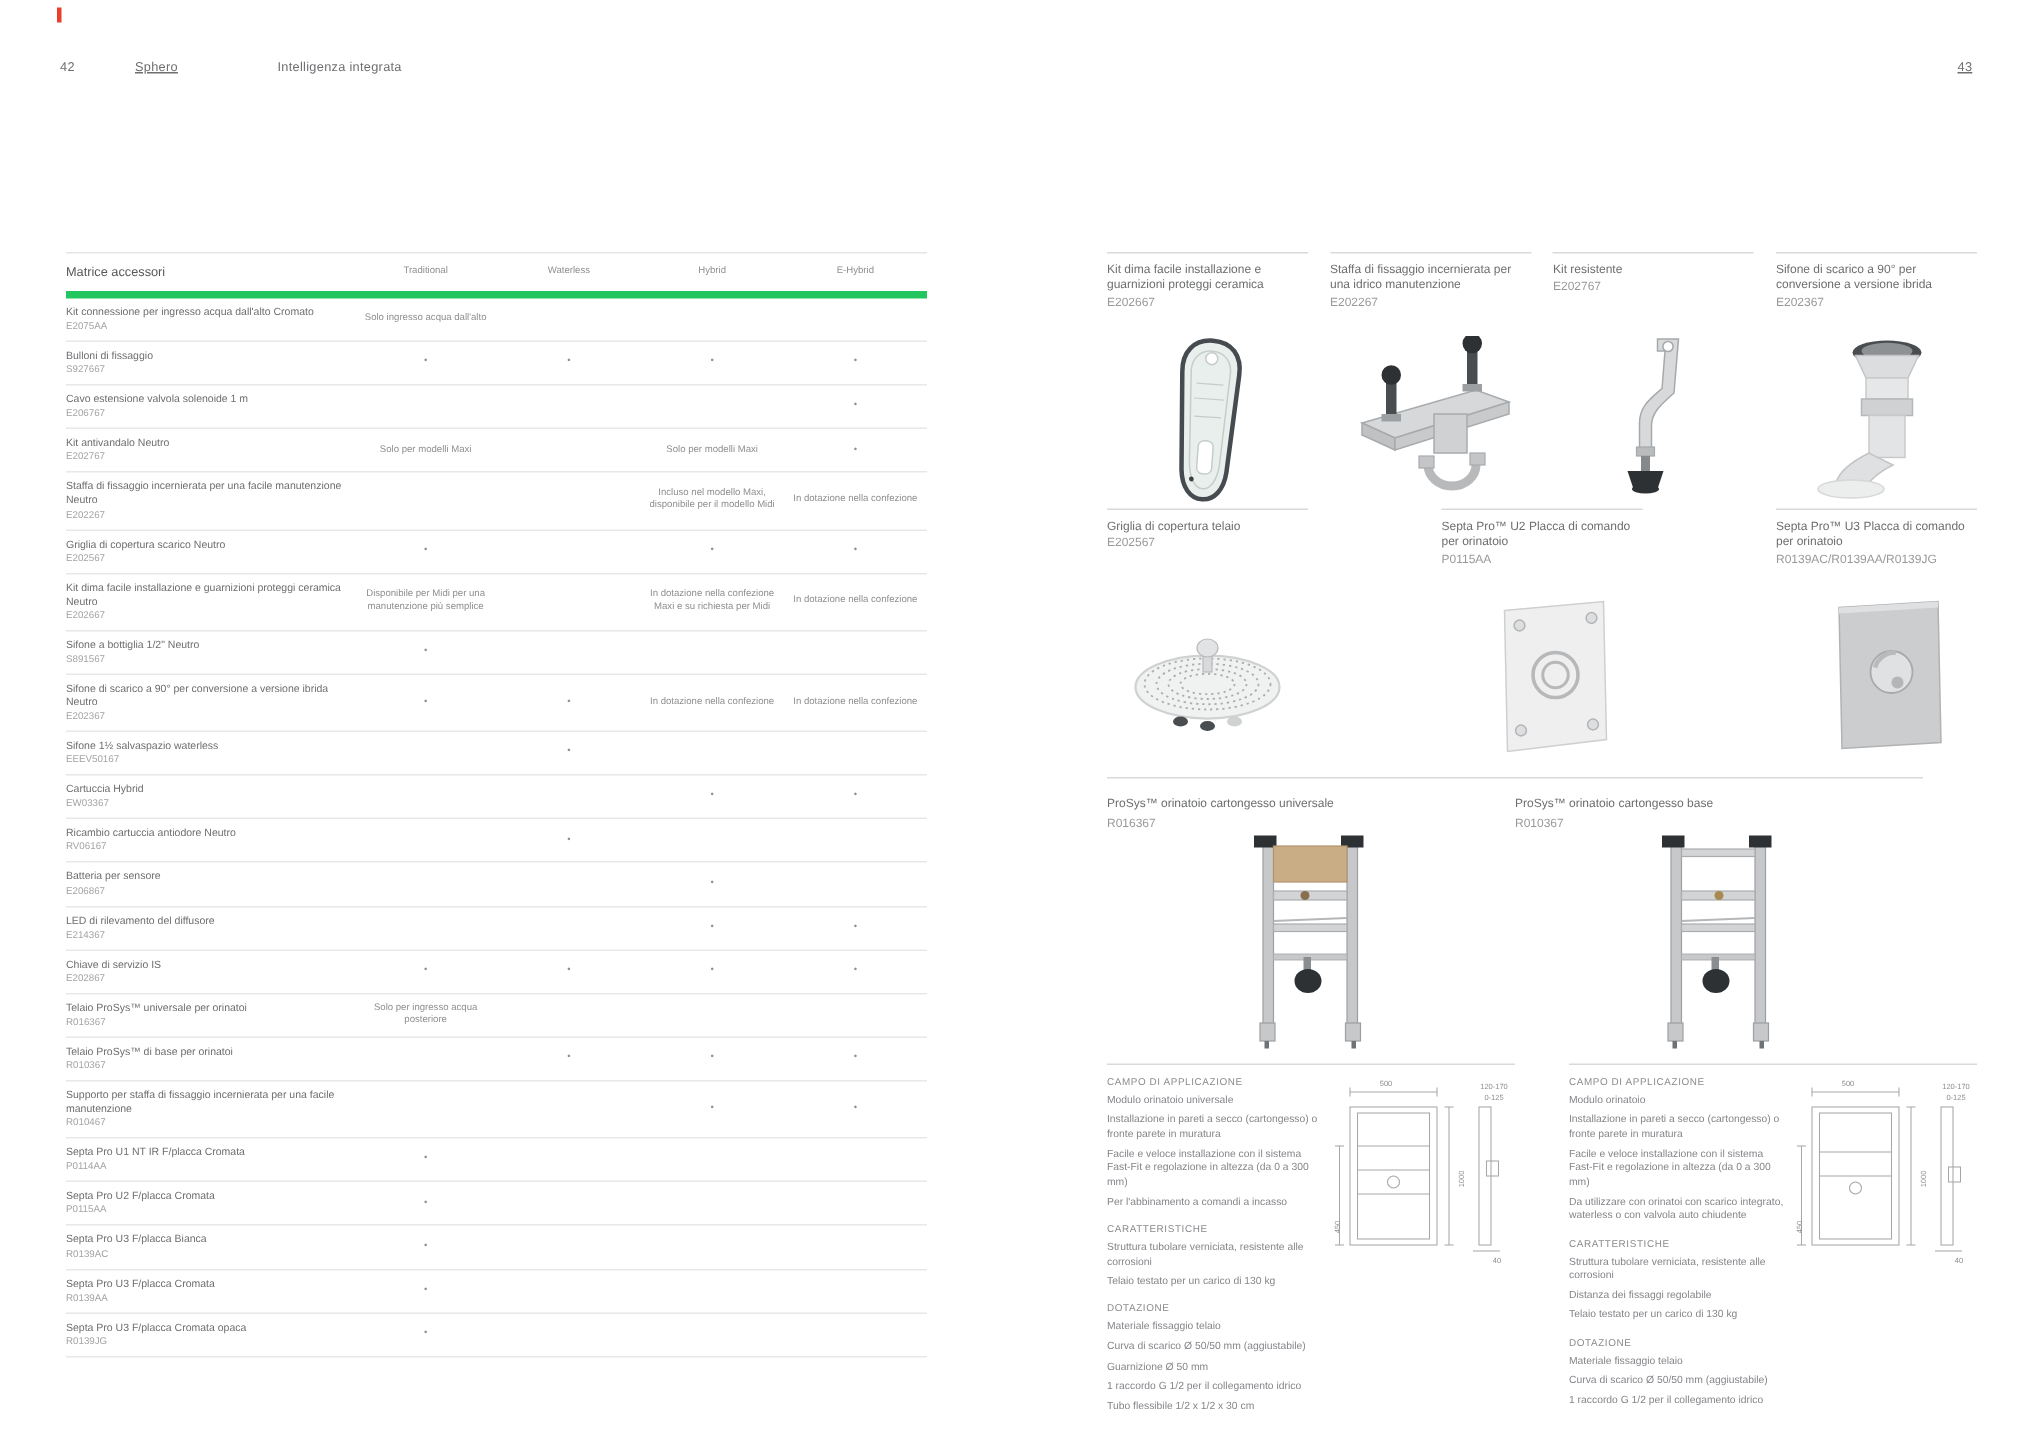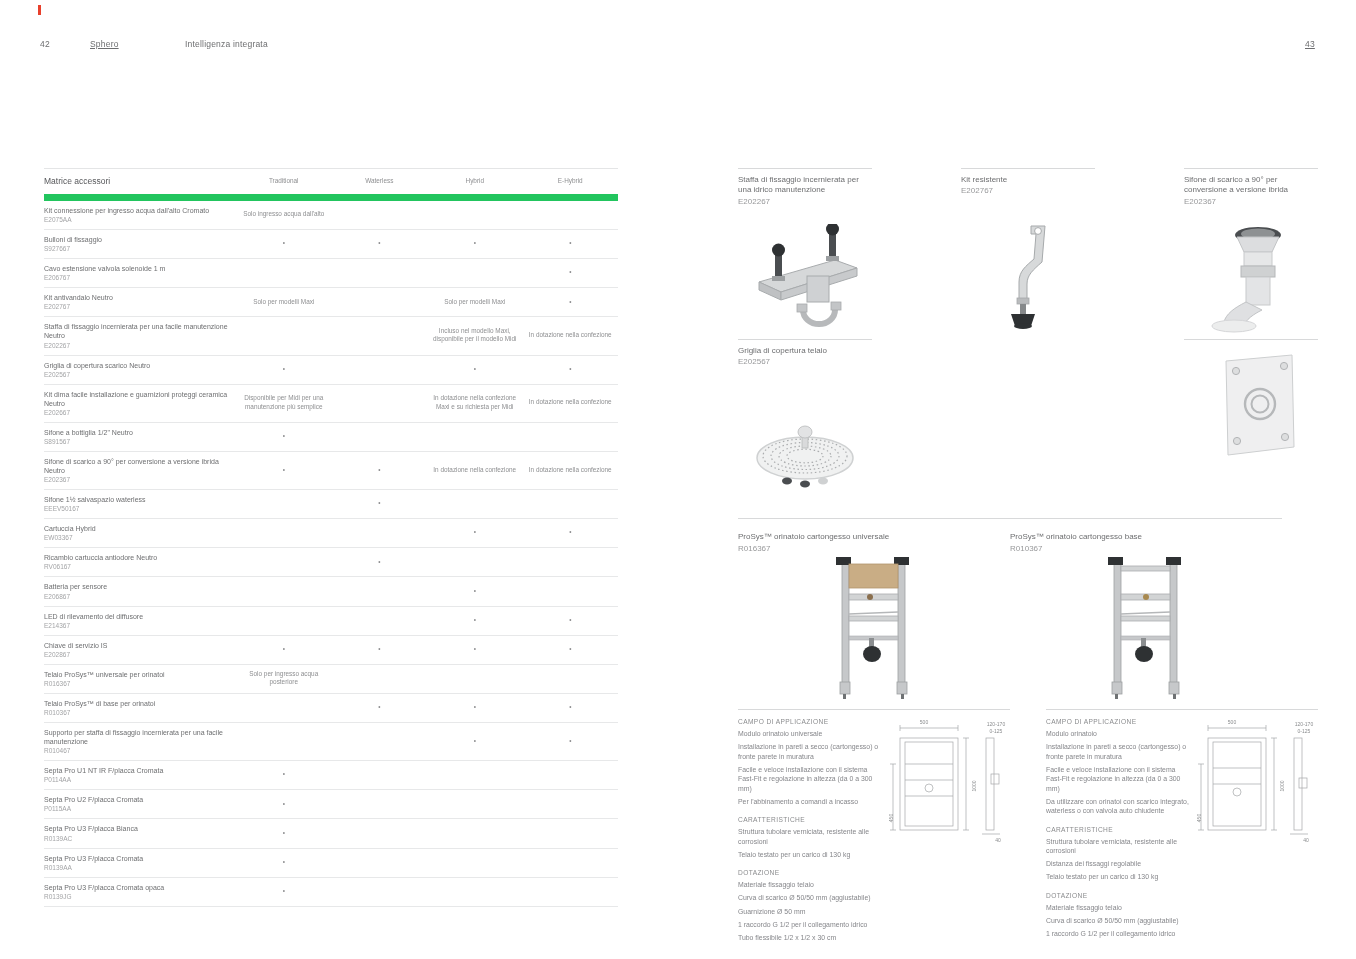--- a/index.html
+++ b/index.html
@@ -7,21 +7,21 @@
               font-family:"Liberation Sans", sans-serif; }
   .sheet { position:absolute; left:0; top:0; width:1306px; height:959px; background:#fff; }
 
   .red-tick { position:absolute; left:38px; top:5px; width:3px; height:10px; background:#e8402c; }
 
   .hdr { position:absolute; top:39px; font-size:8.5px; color:#6d6e70; letter-spacing:.2px; }
 
   
   .table { position:absolute; left:44px; top:168px; width:574px; }
   .t-head { display:flex; align-items:flex-end; border-top:1px solid #e4e5e6;
-            border-bottom:7px solid #22c55e; padding:7px 0 8px 0; }
+            border-bottom:5px solid #22c55e; padding:7px 0 8px 0; }
   .th { font-size:8.5px; color:#56575a; }
   .c-name { width:192px; padding-right:8px; }
   .c-val  { flex:1; text-align:center; font-size:6.4px; color:#8e8f91; line-height:1.35;
             padding:0 5px; align-self:center; }
   .t-row { display:flex; border-bottom:1px solid #e7e8e9; padding:5px 0 6px 0; min-height:27px; }
   .r-name { font-size:7px; color:#6d6e70; line-height:1.3; }
   .r-code { font-size:6.5px; color:#a3a4a6; margin-top:1px; }
 
   
   .rp { position:absolute; left:738px; top:168px; width:580px; }
@@ -320,20 +320,38 @@
           <div class="c-val"></div>
           <div class="c-val"></div>
           <div class="c-val"></div>
         </div>
       </div>
   </div>
 
   <div class="rp">
 
     <div class="cards4">
+      <div class="card">
+        <div class="cap">
+          <div class="cap-name">Kit dima facile installazione e guarnizioni proteggi ceramica</div>
+          <div class="cap-code">E202667</div>
+        </div>
+        <div class="img">
+          <svg width="110" height="116" viewBox="0 0 110 116">
+            <g transform="rotate(4 55 58)">
+              <path d="M55,5 C68,5 75,14 74,27 L70,92 C69,104 63,111 55,111 C47,111 41,104 40,92 L36,27 C35,14 42,5 55,5 Z" fill="#e9efec" stroke="#464b4f" stroke-width="3"></path>
+              <path d="M55,12 C64,12 69,19 68,28 L65,88 C64,98 60,104 55,104 C50,104 46,98 45,88 L42,28 C41,19 46,12 55,12 Z" fill="none" stroke="#c6cdc9" stroke-width="1"></path>
+              <circle cx="55" cy="17" r="4" fill="#ffffff" stroke="#c6cdc9"></circle>
+              <rect x="50" y="72" width="10" height="22" rx="4" fill="#ffffff" stroke="#c6cdc9"></rect>
+              <circle cx="47" cy="98" r="1.6" fill="#3c4043"></circle>
+              <path d="M46,34 L64,34 M45,44 L65,44 M46,56 L64,56" stroke="#c6cdc9" stroke-width="0.8"></path>
+            </g>
+          </svg>
+        </div>
+      </div>
 
       <div class="card">
         <div class="cap">
           <div class="cap-name">Staffa di fissaggio incernierata per una idrico manutenzione</div>
           <div class="cap-code">E202267</div>
         </div>
         <div class="img">
           <svg width="120" height="112" viewBox="0 0 120 112">
             <polygon points="14,58 90,36 112,44 36,68" fill="#d6d8d9" stroke="#a8abad" stroke-width="1"></polygon>
             <polygon points="14,58 36,68 36,76 14,66" fill="#bfc1c3" stroke="#a8abad" stroke-width="1"></polygon>
@@ -407,33 +425,52 @@
             <ellipse cx="62" cy="36" rx="7" ry="6" fill="#e2e3e4" stroke="#b7b9ba" stroke-width="0.8"></ellipse>
             <ellipse cx="44" cy="85" rx="5" ry="3.4" fill="#4a4d50"></ellipse>
             <ellipse cx="62" cy="88" rx="5" ry="3.4" fill="#4a4d50"></ellipse>
             <ellipse cx="80" cy="85" rx="5" ry="3.4" fill="#cfd1d2"></ellipse>
           </svg>
         </div>
       </div>
 
 
       <div class="card">
+        <div class="cap">
+          <div class="cap-name">Septa Pro™ U2 Placca di comando per orinatoio</div>
+          <div class="cap-code">P0115AA</div>
+        </div>
         <div class="img">
           <svg width="110" height="112" viewBox="0 0 110 112">
             <polygon points="30,12 96,6 98,98 32,106" fill="#efeff0" stroke="#cdcfd0" stroke-width="1"></polygon>
             <circle cx="40" cy="22" r="3.6" fill="#dddedf" stroke="#b2b4b6"></circle>
             <circle cx="88" cy="17" r="3.6" fill="#dddedf" stroke="#b2b4b6"></circle>
             <circle cx="41" cy="92" r="3.6" fill="#dddedf" stroke="#b2b4b6"></circle>
             <circle cx="89" cy="88" r="3.6" fill="#dddedf" stroke="#b2b4b6"></circle>
             <circle cx="64" cy="55" r="15" fill="none" stroke="#b6b8ba" stroke-width="2.4"></circle>
             <circle cx="64" cy="55" r="8.5" fill="none" stroke="#b6b8ba" stroke-width="2"></circle>
           </svg>
         </div>
       </div>
 
+      <div class="card">
+        <div class="cap">
+          <div class="cap-name">Septa Pro™ U3 Placca di comando per orinatoio</div>
+          <div class="cap-code">R0139AC/R0139AA/R0139JG</div>
+        </div>
+        <div class="img">
+          <svg width="110" height="112" viewBox="0 0 110 112">
+            <polygon points="30,10 96,6 98,100 32,104" fill="#cbcdcf" stroke="#b0b2b4" stroke-width="1"></polygon>
+            <polygon points="30,10 96,6 96,10 30,14" fill="#dfe0e1"></polygon>
+            <circle cx="65" cy="53" r="14" fill="#dfe1e2" stroke="#a7a9ab" stroke-width="1.2"></circle>
+            <path d="M54,50 a14,14 0 0 1 14,-10" fill="none" stroke="#b8babc" stroke-width="3"></path>
+            <circle cx="69" cy="60" r="4" fill="#b3b5b7"></circle>
+          </svg>
+        </div>
+      </div>
     </div>
 
     <div class="cards2">
       <div class="card-w">
         <div class="cap">
           <span class="cap-name">ProSys™ orinatoio cartongesso universale</span>
           <div class="cap-code">R016367</div>
         </div>
         <div class="img">
           <svg width="104" height="148" viewBox="0 0 104 148">

